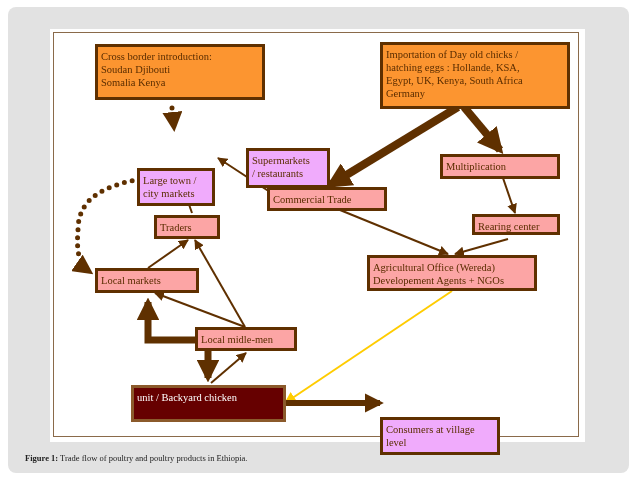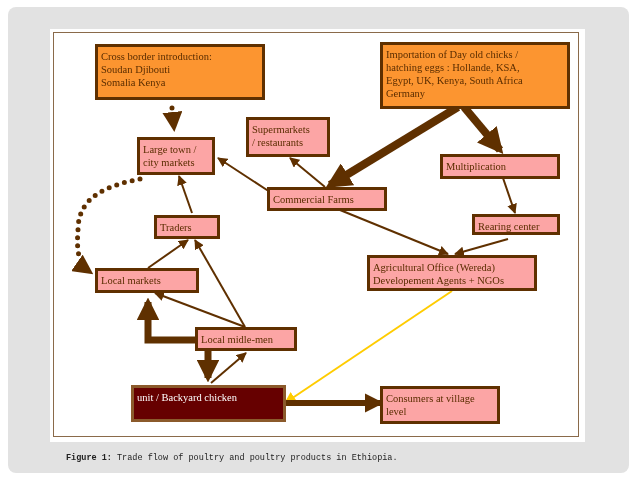--- a/index.html
+++ b/index.html
@@ -1,25 +1,25 @@
 <!DOCTYPE html>
 <html><head>
 <meta charset="utf-8">
 <style>
   html, body { margin:0; padding:0; background:#ffffff; }
   body { width:638px; height:480px; position:relative; overflow:hidden; font-family:"Liberation Serif", serif; }
   .card { position:absolute; left:8px; top:7px; width:621px; height:466px; background:#e2e2e2; border-radius:8px; }
   .fig-wrap { position:absolute; left:50px; top:29px; width:535px; height:413px; background:#ffffff; }
   .fig-frame { position:absolute; left:53px; top:32px; width:526px; height:405px; border:1px solid #8a6a4a; box-sizing:border-box; background:#ffffff; }
-  .caption { position:absolute; left:25px; top:453px; font-size:8.5px; color:#222; font-family:Liberation Mono, monospace;margin-left:41px; }
+  .caption { position:absolute; left:25px; top:453px; font-size:8.5px; color:#222; font-family:Liberation Serif, serif; }
   .caption b { font-weight:bold; }
   .node { position:absolute; box-sizing:border-box; border:3px solid #5f3000; color:#5a2d00; font-size:10.5px; line-height:13px; padding:3px 3px; }
   .orange { background:#fc9530; }
   .yellow { background:#fca5a5; }
-  .white { background:#fca5a5; }
+  .white { background:#f0abfc;margin-top:31px; }
   .dark { background:#660000; color:#ffffff; border-color:#8b5a2b; }
   svg.arrows { position:absolute; left:0; top:0; width:638px; height:480px; }
 </style>
 </head>
 <body>
 
 <div class="card"></div>
 <div class="fig-wrap"></div>
 <div class="fig-frame"></div>
 
@@ -85,21 +85,21 @@
   <div>Large town /</div>
   <div>city markets</div>
 </div>
 
 <div class="node white" style="left:246px;top:117px;width:84px;height:40px;">
   <div>Supermarkets</div>
   <div>/ restaurants</div>
 </div>
 
 <div class="node yellow" style="left:267px;top:187px;width:120px;height:24px;">
-  <div>Commercial Farms</div>
+  <div>Commercial Trade</div>
 </div>
 
 <div class="node yellow" style="left:440px;top:154px;width:120px;height:25px;">
   <div>Multiplication</div>
 </div>
 
 <div class="node yellow" style="left:154px;top:215px;width:66px;height:24px;">
   <div>Traders</div>
 </div>
 

